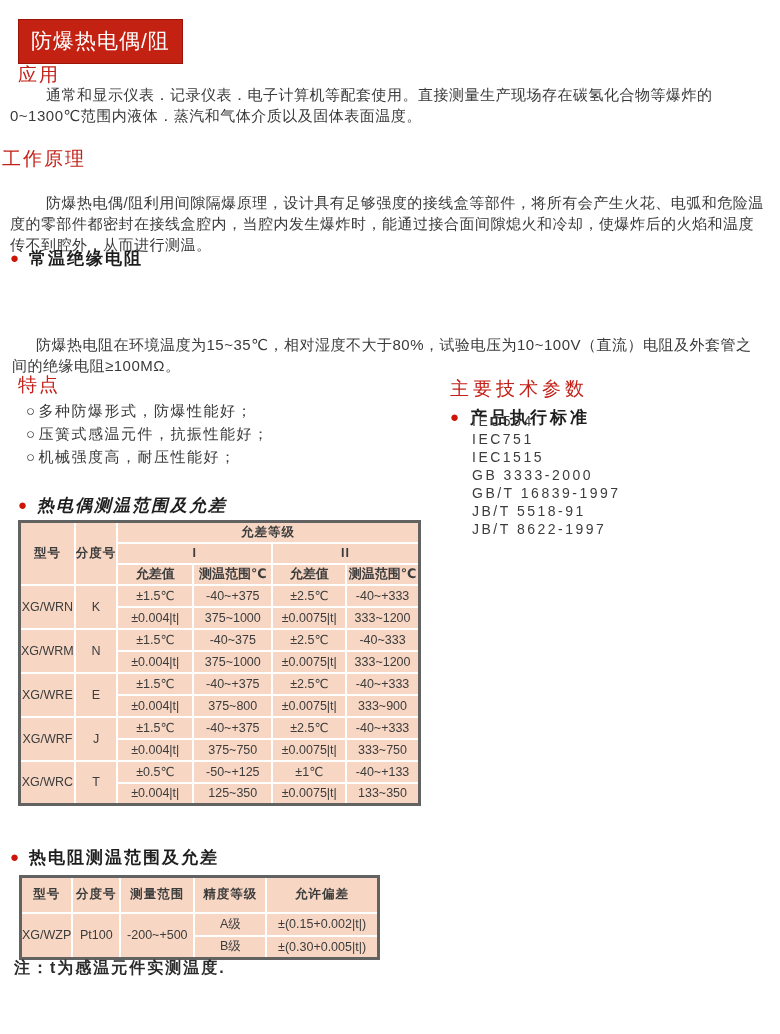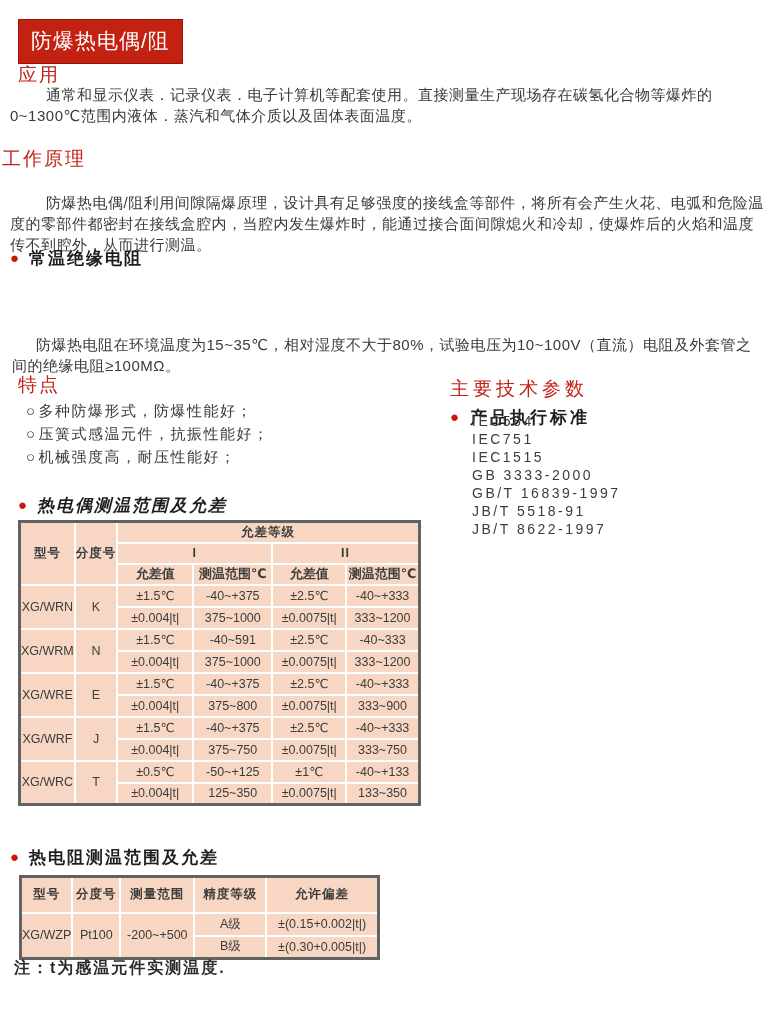--- a/index.html
+++ b/index.html
@@ -140,21 +140,21 @@
         <td>±0.004|t|</td>
         <td>375~1000</td>
         <td>±0.0075|t|</td>
         <td>333~1200</td>
       </tr>
 
       <tr class="data">
         <td rowspan="2">XG/WRM</td>
         <td rowspan="2">N</td>
         <td>±1.5℃</td>
-        <td>-40~591</td>
+        <td>-40~375</td>
         <td>±2.5℃</td>
         <td>-40~333</td>
       </tr>
       <tr class="data">
         <td>±0.004|t|</td>
         <td>375~1000</td>
         <td>±0.0075|t|</td>
         <td>333~1200</td>
       </tr>
 

